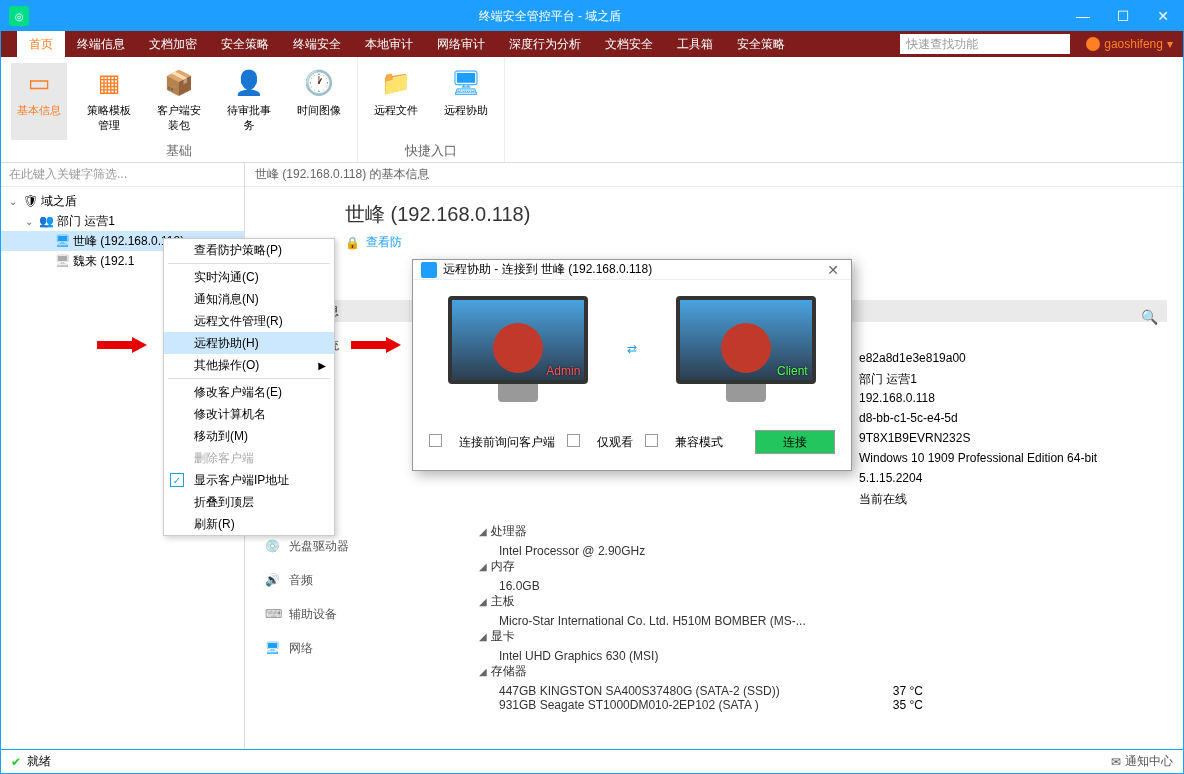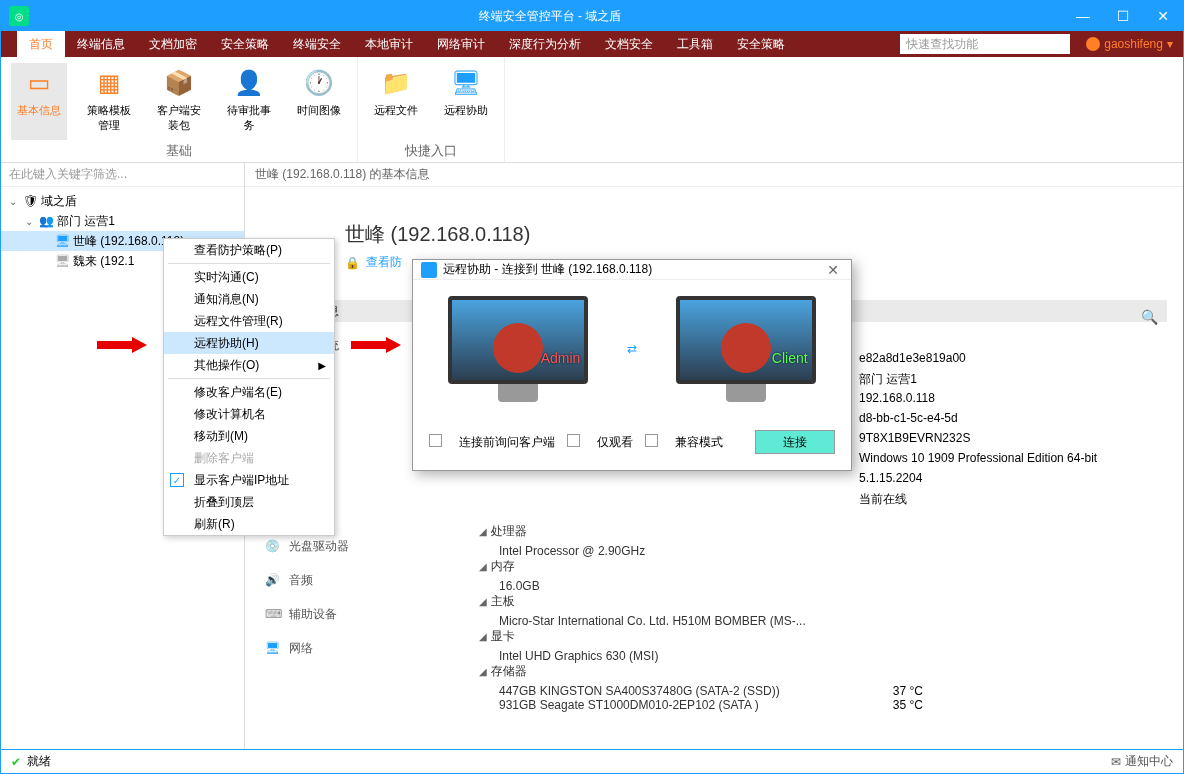--- a/index.html
+++ b/index.html
@@ -39,21 +39,21 @@
 .sidebar-search { height: 24px; border-bottom: 1px solid #eee; padding: 0 8px; color: #999; display: flex; align-items: center; }
 .tree { padding: 4px 0; }
 .tree-row { display: flex; align-items: center; height: 20px; padding-left: 8px; cursor: pointer; gap: 2px; }
 .tree-row .expander { width: 12px; font-size: 10px; color: #666; }
 .tree-row .node-icon { width: 16px; font-size: 12px; }
 .tree-row.selected { background: #cce8ff; }
 .tree-indent-1 { padding-left: 24px; }
 .tree-indent-2 { padding-left: 54px; }
 
 
-.content { flex: 1; display: flex; flex-direction: column; gap: 20px; }
+.content { flex: 1; display: flex; flex-direction: column; }
 .content-header { height: 24px; border-bottom: 1px solid #eee; padding: 0 10px; display: flex; align-items: center; color: #666; }
 .content-body { flex: 1; position: relative; padding: 10px; }
 .client-title { font-size: 20px; color: #333; margin: 4px 0 6px 90px; }
 .link-row { margin-left: 90px; color: #1e9fff; display: flex; align-items: center; gap: 6px; }
 
 
 .context-menu { position: absolute; left: 162px; top: 237px; width: 172px; background: #fff; border: 1px solid #ccc; box-shadow: 2px 2px 6px rgba(0,0,0,.2); z-index: 50; }
 .context-menu .menu-item { height: 22px; display: flex; align-items: center; padding-left: 30px; cursor: pointer; position: relative; }
 .context-menu .menu-item.highlighted { background: #cce8ff; }
 .context-menu .menu-item.disabled { color: #aaa; }
@@ -65,29 +65,29 @@
 .dialog { position: absolute; left: 411px; top: 258px; width: 440px; background: #fff; border: 1px solid #999; box-shadow: 4px 4px 12px rgba(0,0,0,.3); z-index: 60; }
 .dialog-title { height: 20px; display: flex; align-items: center; padding: 0 8px; border-bottom: 1px solid #eee; }
 .dialog-title .shield { width: 16px; height: 16px; background: #1e9fff; border-radius: 2px; margin-right: 6px; }
 .dialog-title .close { width: 20px; text-align: center; cursor: pointer; color: #666; font-size: 14px; }
 .dialog-body { padding: 16px; }
 .dialog-screens { display: flex; align-items: center; justify-content: space-around; margin-bottom: 20px; }
 .monitor { width: 140px; }
 .monitor .screen { height: 88px; background: linear-gradient(#4aa3df, #2c3e50); border: 4px solid #333; border-radius: 4px; position: relative; overflow: hidden; }
 .monitor .screen::before { content: ""; position: absolute; inset: 0; background: radial-gradient(circle at 50% 60%, #c0392b 30%, transparent 31%); }
 .monitor .stand { width: 40px; height: 18px; background: #999; margin: 0 auto; border-radius: 0 0 4px 4px; }
-.monitor .tag { position: absolute; bottom: 14px; right: 4px; font-size: 14px; text-shadow: 0 0 2px #000; }
+.monitor .tag { position: absolute; bottom: 2px; right: 4px; font-size: 12px; text-shadow: 0 0 2px #000; }
 .monitor .tag.admin { color: #f55; }
 .monitor .tag.client { color: #5f5; }
 .arrows { color: #1e9fff; font-size: 32px; display: flex; flex-direction: column; line-height: 22px; }
 .dialog-footer { display: flex; align-items: center; gap: 12px; padding-top: 8px; }
 .checkbox { display: flex; align-items: flex-start; gap: 17px; }
 .checkbox .box { width: 13px; height: 13px; border: 1px solid #999; }
 .dialog-footer .spacer { flex: 1; }
-.connect-btn { width: 80px; height: 24px; border: 1px solid #999; background: #5eead4; cursor: pointer; }
+.connect-btn { width: 80px; height: 24px; border: 1px solid #999; background: #22c55e; cursor: pointer; }
 
 
 .cat-list { position: absolute; left: 264px; top: 528px; }
 .cat-item { display: flex; align-items: center; gap: 8px; height: 34px; color: #555; }
 .cat-icon { width: 16px; color: #888; }
 
 
 .hw-details { position: absolute; left: 478px; top: 522px; right: 20px; }
 .hw-section { margin-bottom: 4px; }
 .hw-label { color: #333; }

